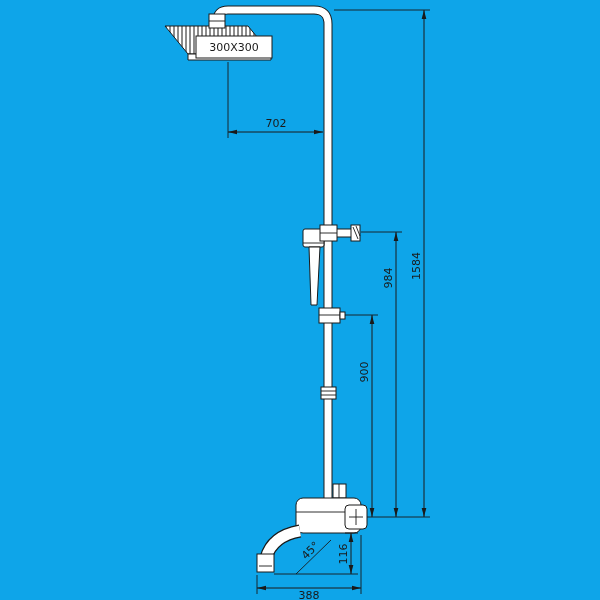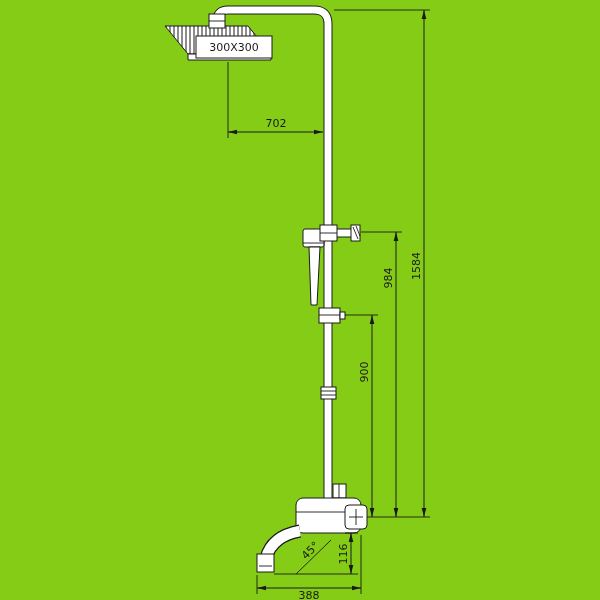--- a/index.html
+++ b/index.html
@@ -1,16 +1,16 @@
 <!DOCTYPE html>
 <html><head>
 <meta charset="utf-8">
 <style>
   html,body{margin:0;padding:0;background:#ffffff;}
-  .canvas{position:relative;width:600px;height:600px;background:#84cc16;overflow:hidden;}
+  .canvas{position:relative;width:600px;height:600px;background:#0ea5e9;overflow:hidden;}
   svg{display:block;}
   text{font-family:"DejaVu Sans", sans-serif;font-size:11px;fill:#1a1a1a;}
   .thin{stroke:#1a1a1a;stroke-width:0.9;fill:none;}
   .fit{fill:#ffffff;stroke:#1a1a1a;stroke-width:1;}
   .pipe-outer{stroke:#1a1a1a;stroke-width:9;fill:none;}
   .pipe-inner{stroke:#ffffff;stroke-width:7;fill:none;}
   .spout-outer{stroke:#1a1a1a;stroke-width:13;fill:none;}
   .spout-inner{stroke:#ffffff;stroke-width:10.5;fill:none;}
   .dim{stroke:#1a1a1a;stroke-width:1;fill:none;marker-start:url(#arr);marker-end:url(#arr);}
 </style>

